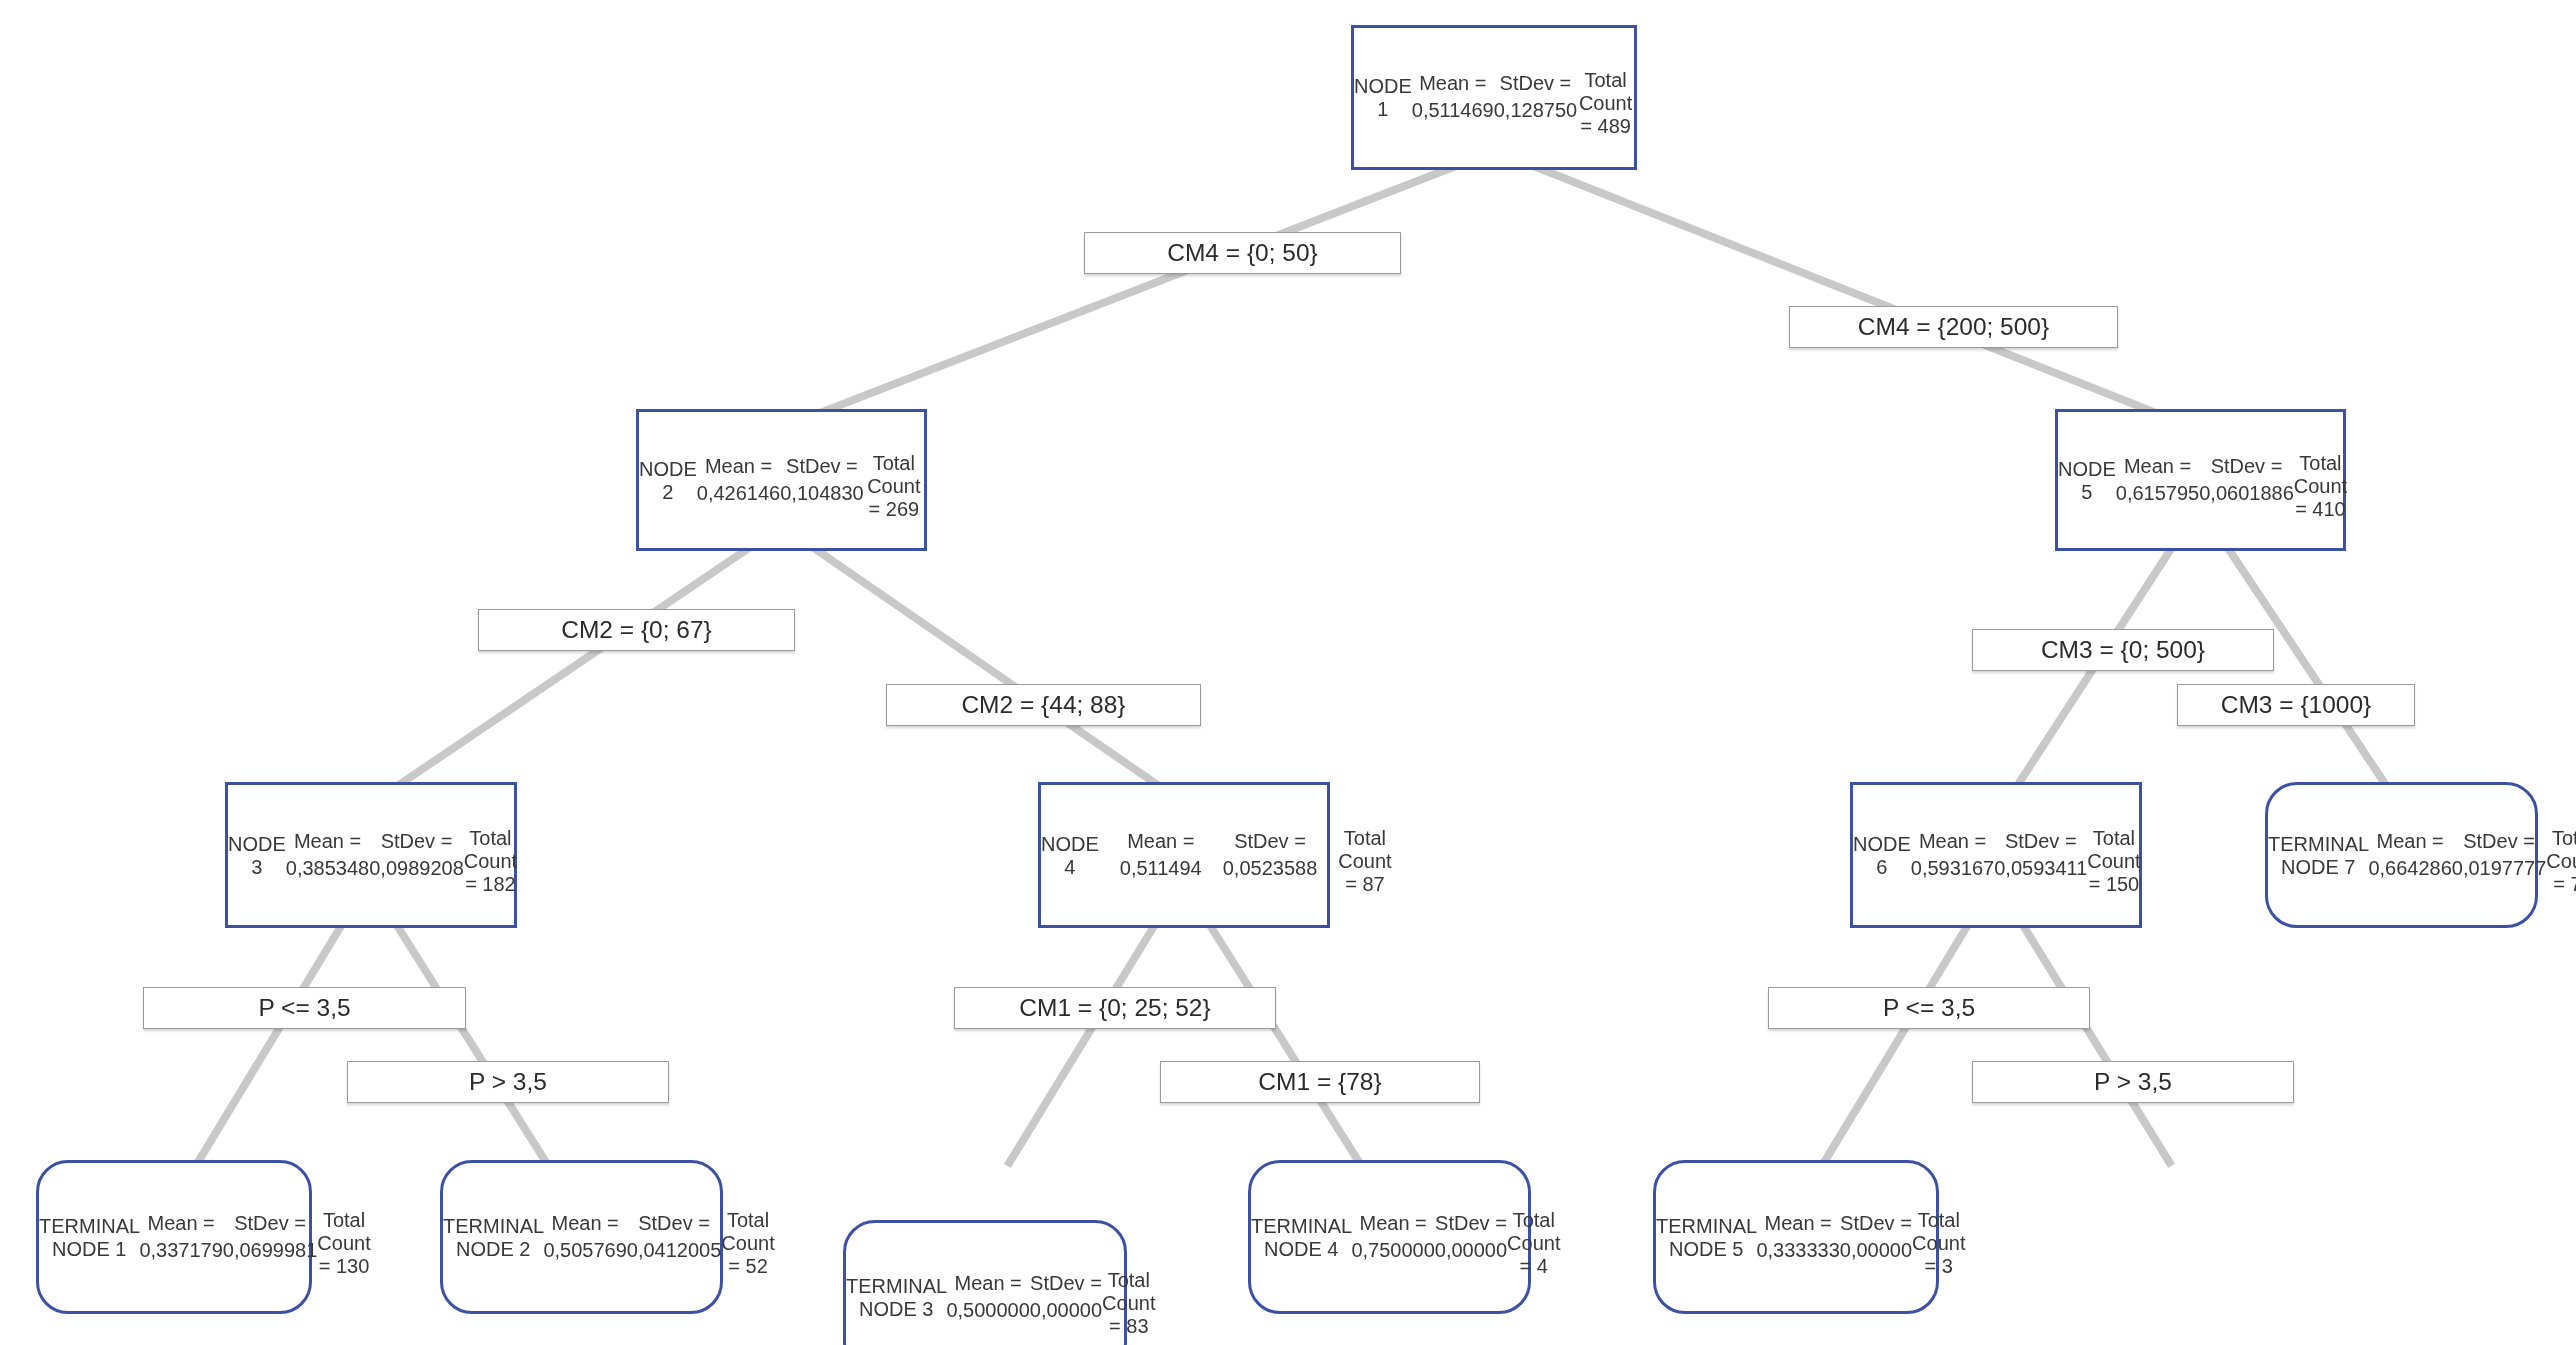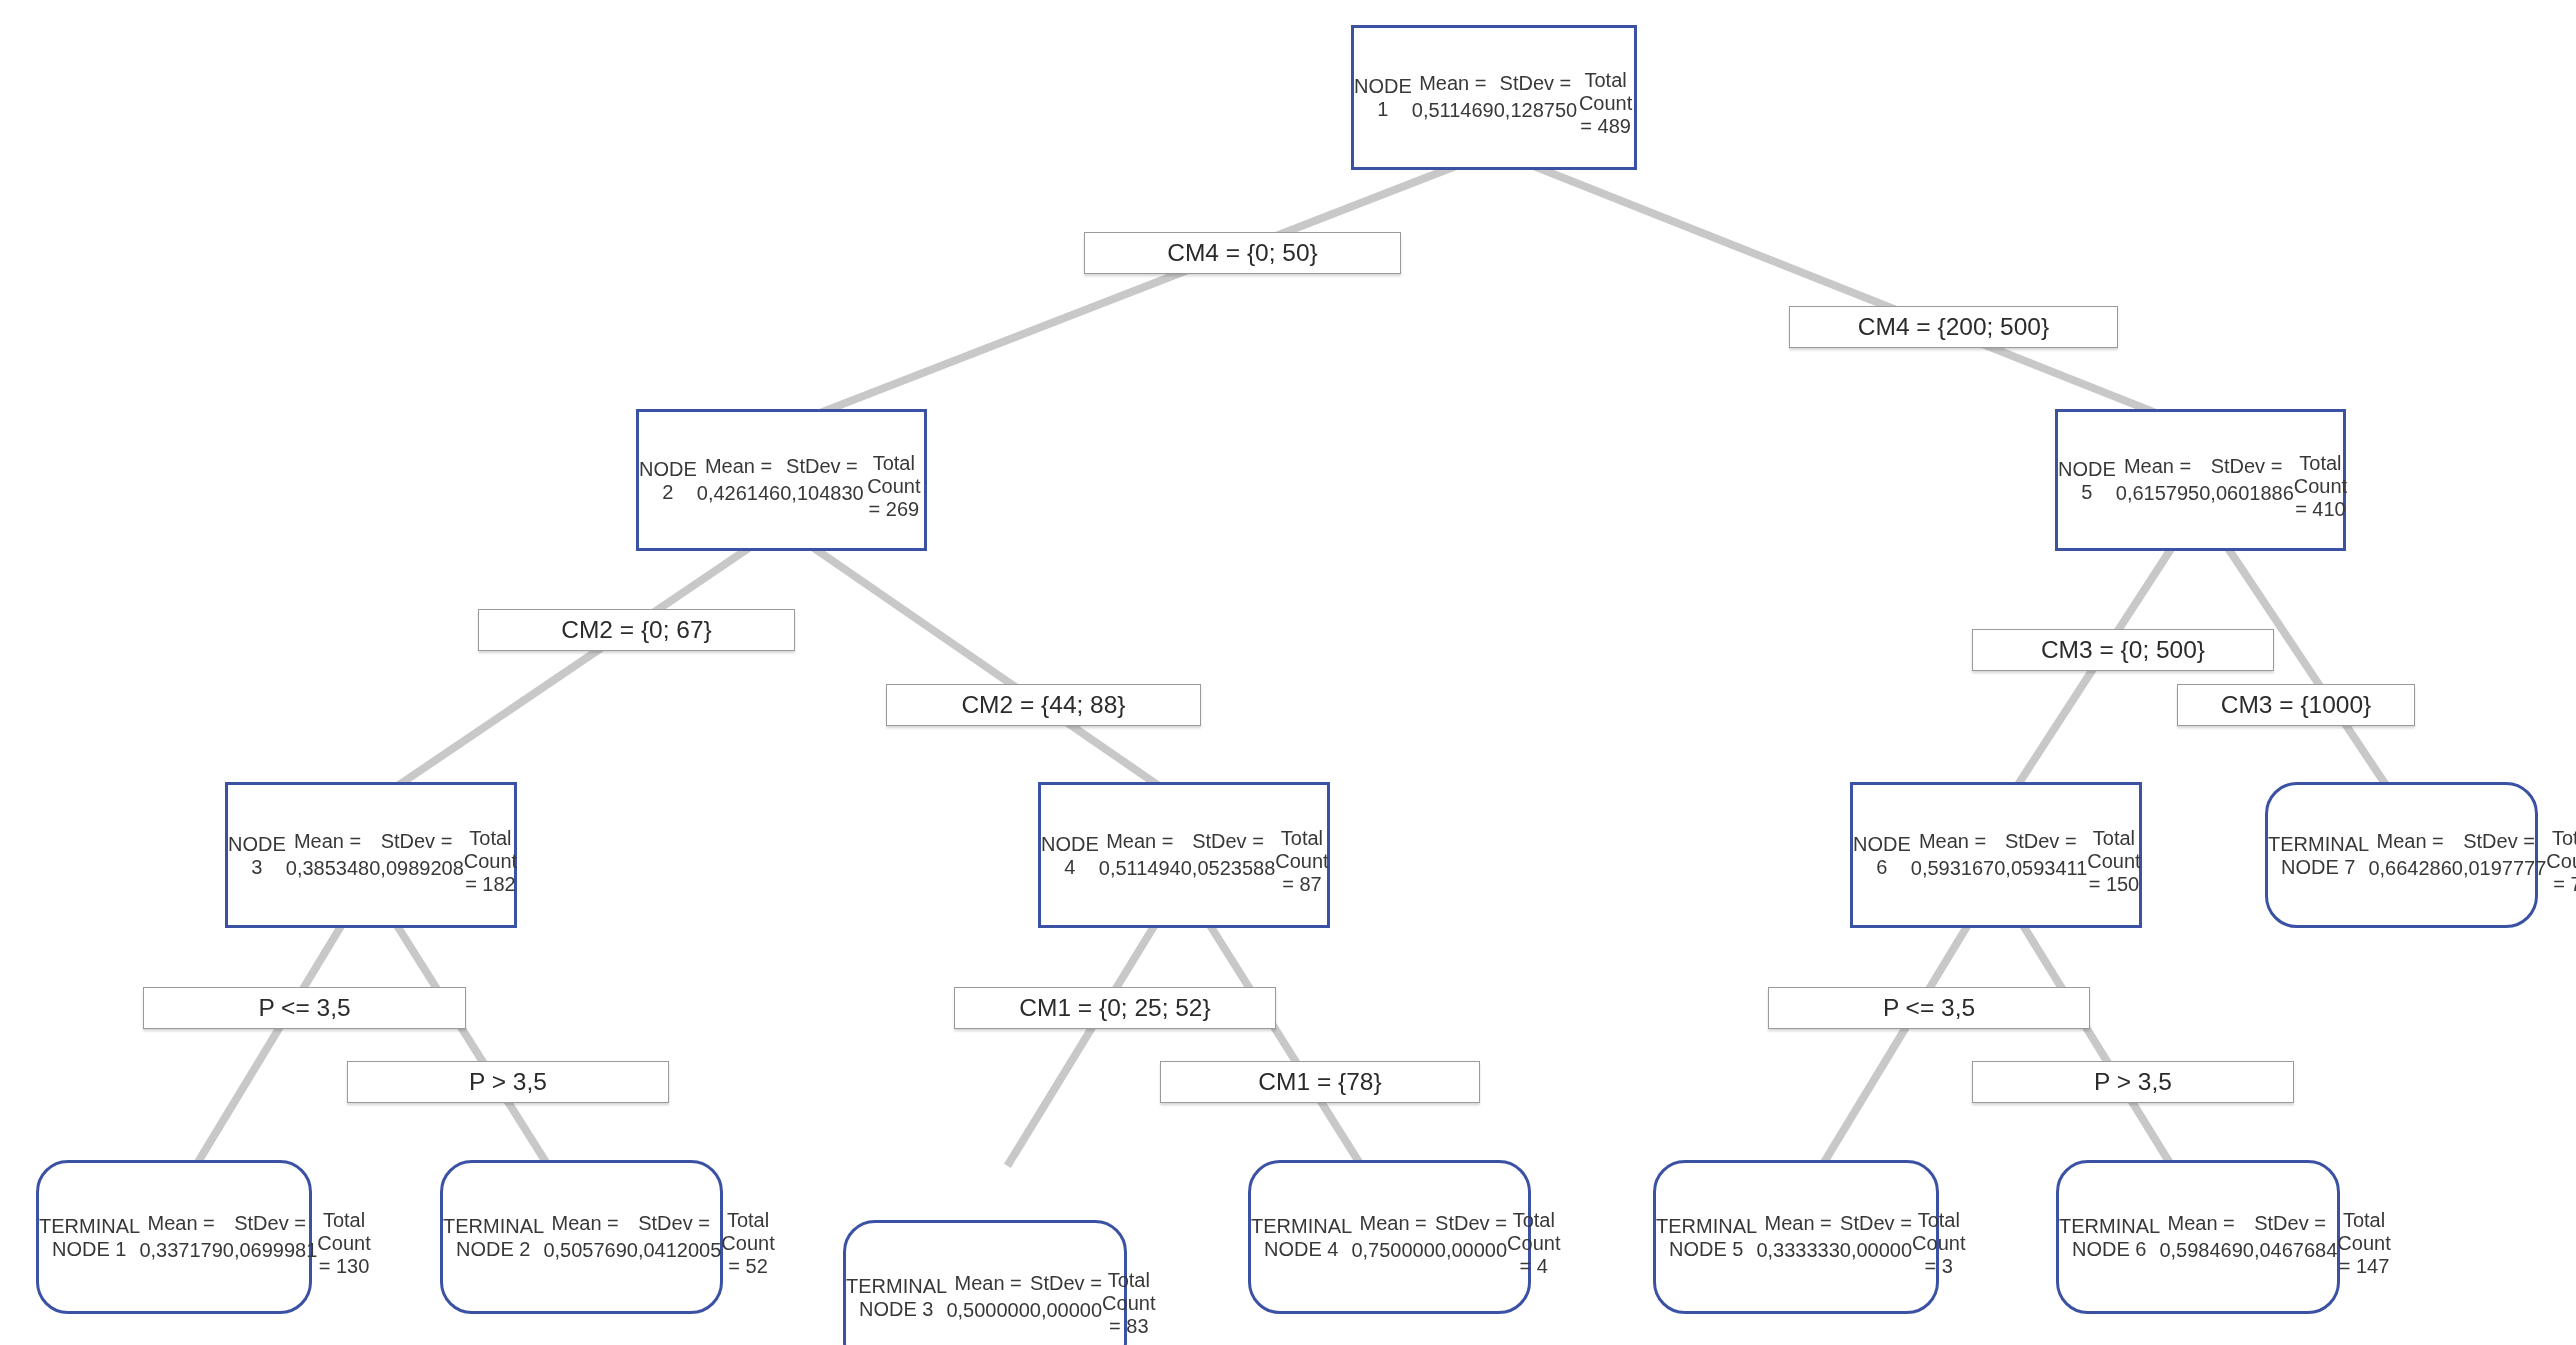--- a/index.html
+++ b/index.html
@@ -115,21 +115,21 @@
     <div class="node-count">Total Count = 410</div>
   </div>
 
   <div class="node" style="left:225px; top:782px; width:292px; height:146px;">
     <div class="node-title">NODE 3</div>
     <div class="node-line">Mean = 0,385348</div>
     <div class="node-line">StDev = 0,0989208</div>
     <div class="node-count">Total Count = 182</div>
   </div>
 
-  <div class="node" style="left:1038px; top:782px; width:292px; height:146px;">
+  <div class="node" style="left:1038px; top:782px; width:292px; height:146px;gap:21px;">
     <div class="node-title">NODE 4</div>
     <div class="node-line">Mean = 0,511494</div>
     <div class="node-line">StDev = 0,0523588</div>
     <div class="node-count">Total Count = 87</div>
   </div>
 
   <div class="node" style="left:1850px; top:782px; width:292px; height:146px;">
     <div class="node-title">NODE 6</div>
     <div class="node-line">Mean = 0,593167</div>
     <div class="node-line">StDev = 0,0593411</div>
@@ -171,21 +171,15 @@
     <div class="node-count">Total Count = 4</div>
   </div>
 
   <div class="node terminal" style="left:1653px; top:1160px; width:286px; height:154px;">
     <div class="node-title">TERMINAL NODE 5</div>
     <div class="node-line">Mean = 0,333333</div>
     <div class="node-line">StDev = 0,00000</div>
     <div class="node-count">Total Count = 3</div>
   </div>
 
-  <div class="node terminal" style="left:2056px; top:1160px; width:284px; height:154px;">
-    <div class="node-title">TERMINAL NODE 6</div>
-    <div class="node-line">Mean = 0,598469</div>
-    <div class="node-line">StDev = 0,0467684</div>
-    <div class="node-count">Total Count = 147</div>
-  </div>
 
 </div>
 
 
 </body></html>

